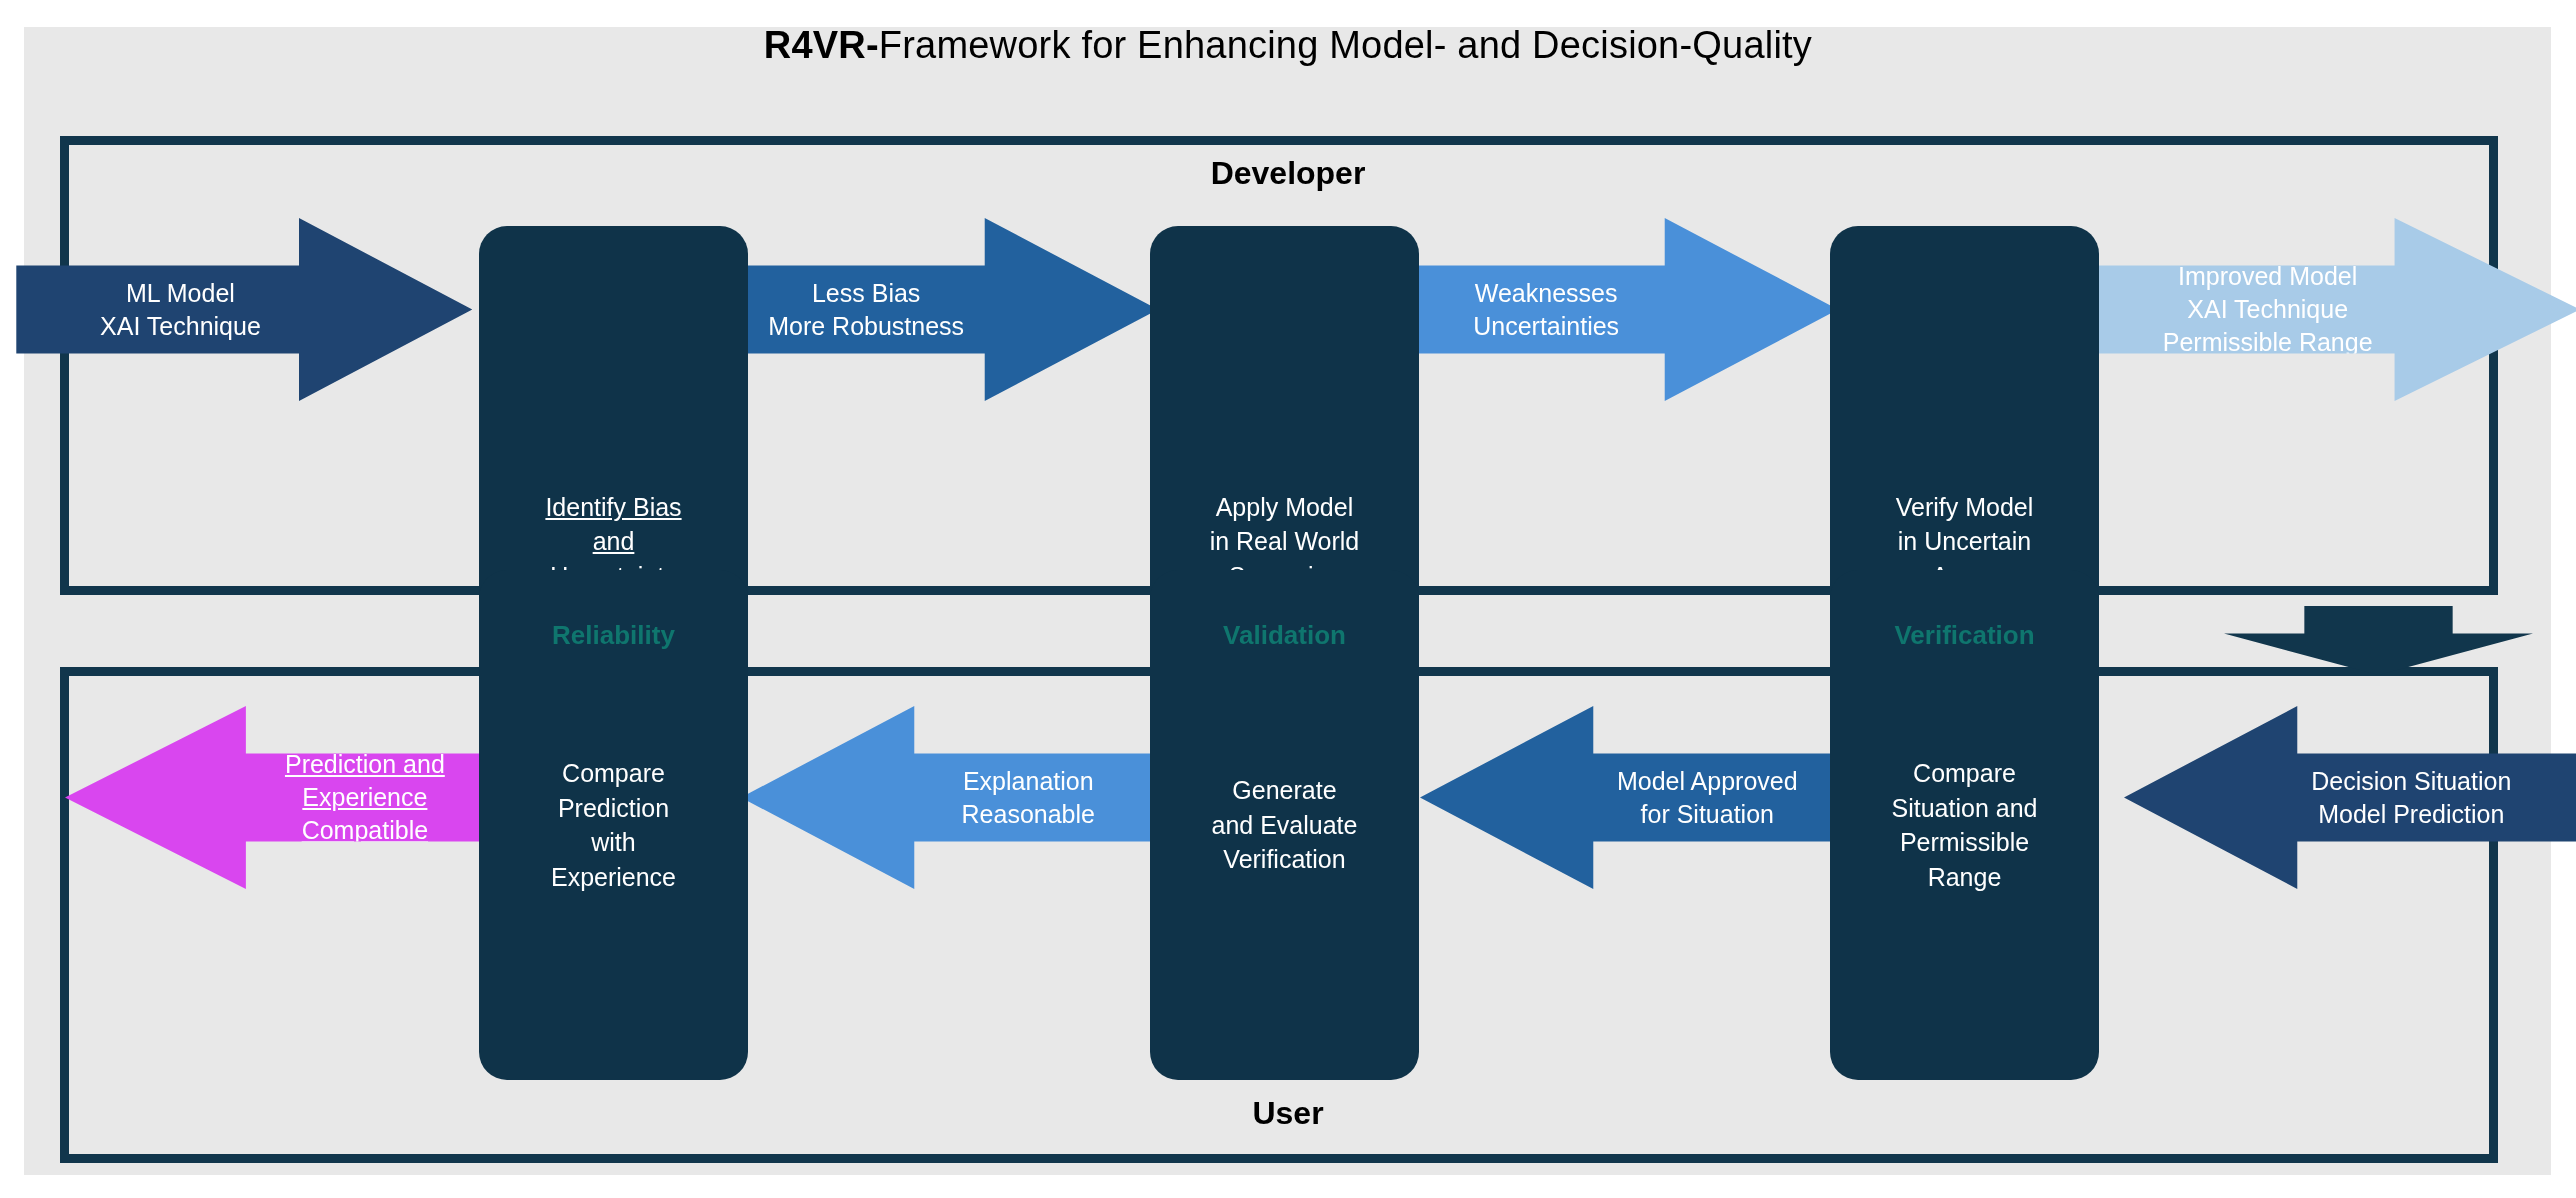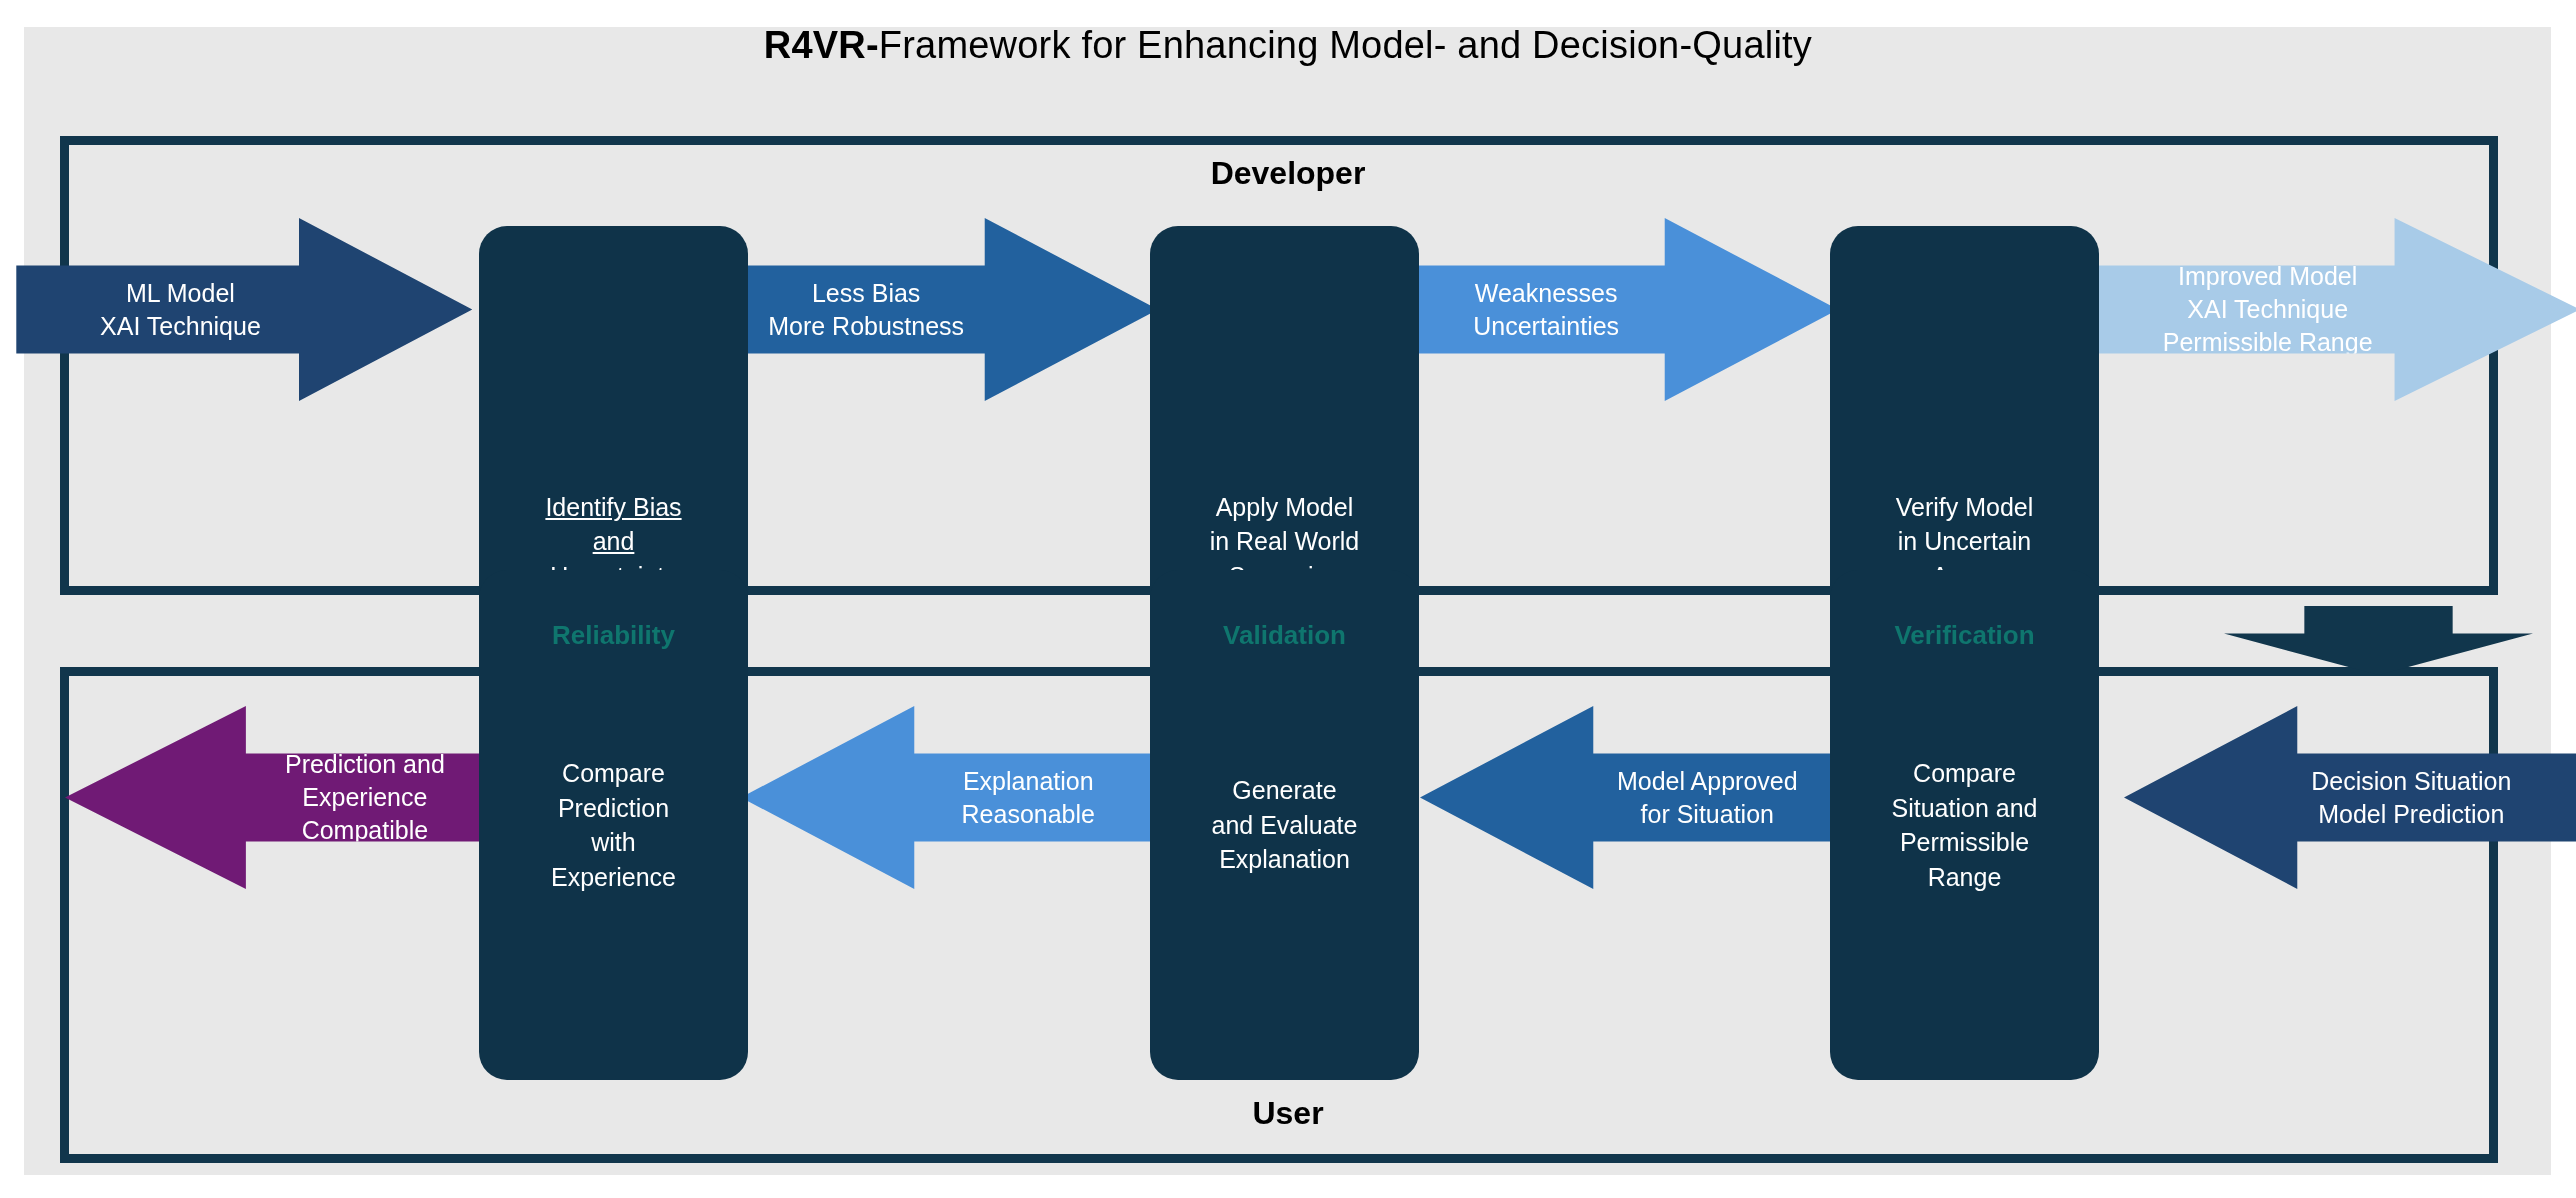--- a/index.html
+++ b/index.html
@@ -132,21 +132,21 @@
   <div class="arrow left" style="left:1420px;top:706px;width:456px;height:183px;background:#22619e;">
     <span class="txt">Model Approved
 for Situation</span>
   </div>
 
   <div class="arrow left" style="left:741px;top:706px;width:456px;height:183px;background:#4a90d9;">
     <span class="txt">Explanation
 Reasonable</span>
   </div>
 
-  <div class="arrow left" style="left:65px;top:706px;width:476px;height:183px;background:#701a75;">
+  <div class="arrow left" style="left:65px;top:706px;width:476px;height:183px;background:#d946ef;text-decoration:underline;">
     <span class="txt">Prediction and
 Experience
 Compatible</span>
   </div>
 
   <div class="arrow down" style="left:2224px;top:606px;width:309px;height:69px;background:#11364c;"></div>
 
   <div class="stage-box" style="left:479px;top:226px;width:269px;height:631px;text-decoration:underline;">
     <span>Identify Bias
 and
@@ -168,21 +168,21 @@
   <div class="stage-box" style="left:479px;top:570px;width:269px;height:510px;">
     <span>Compare
 Prediction
 with
 Experience</span>
   </div>
 
   <div class="stage-box" style="left:1150px;top:570px;width:269px;height:510px;">
     <span>Generate
 and Evaluate
-Explanation</span>
+Verification</span>
   </div>
 
   <div class="stage-box" style="left:1830px;top:570px;width:269px;height:510px;">
     <span>Compare
 Situation and
 Permissible
 Range</span>
   </div>
 
   <div class="quality-label" style="left:479px;top:612px;width:269px;height:46px;">

